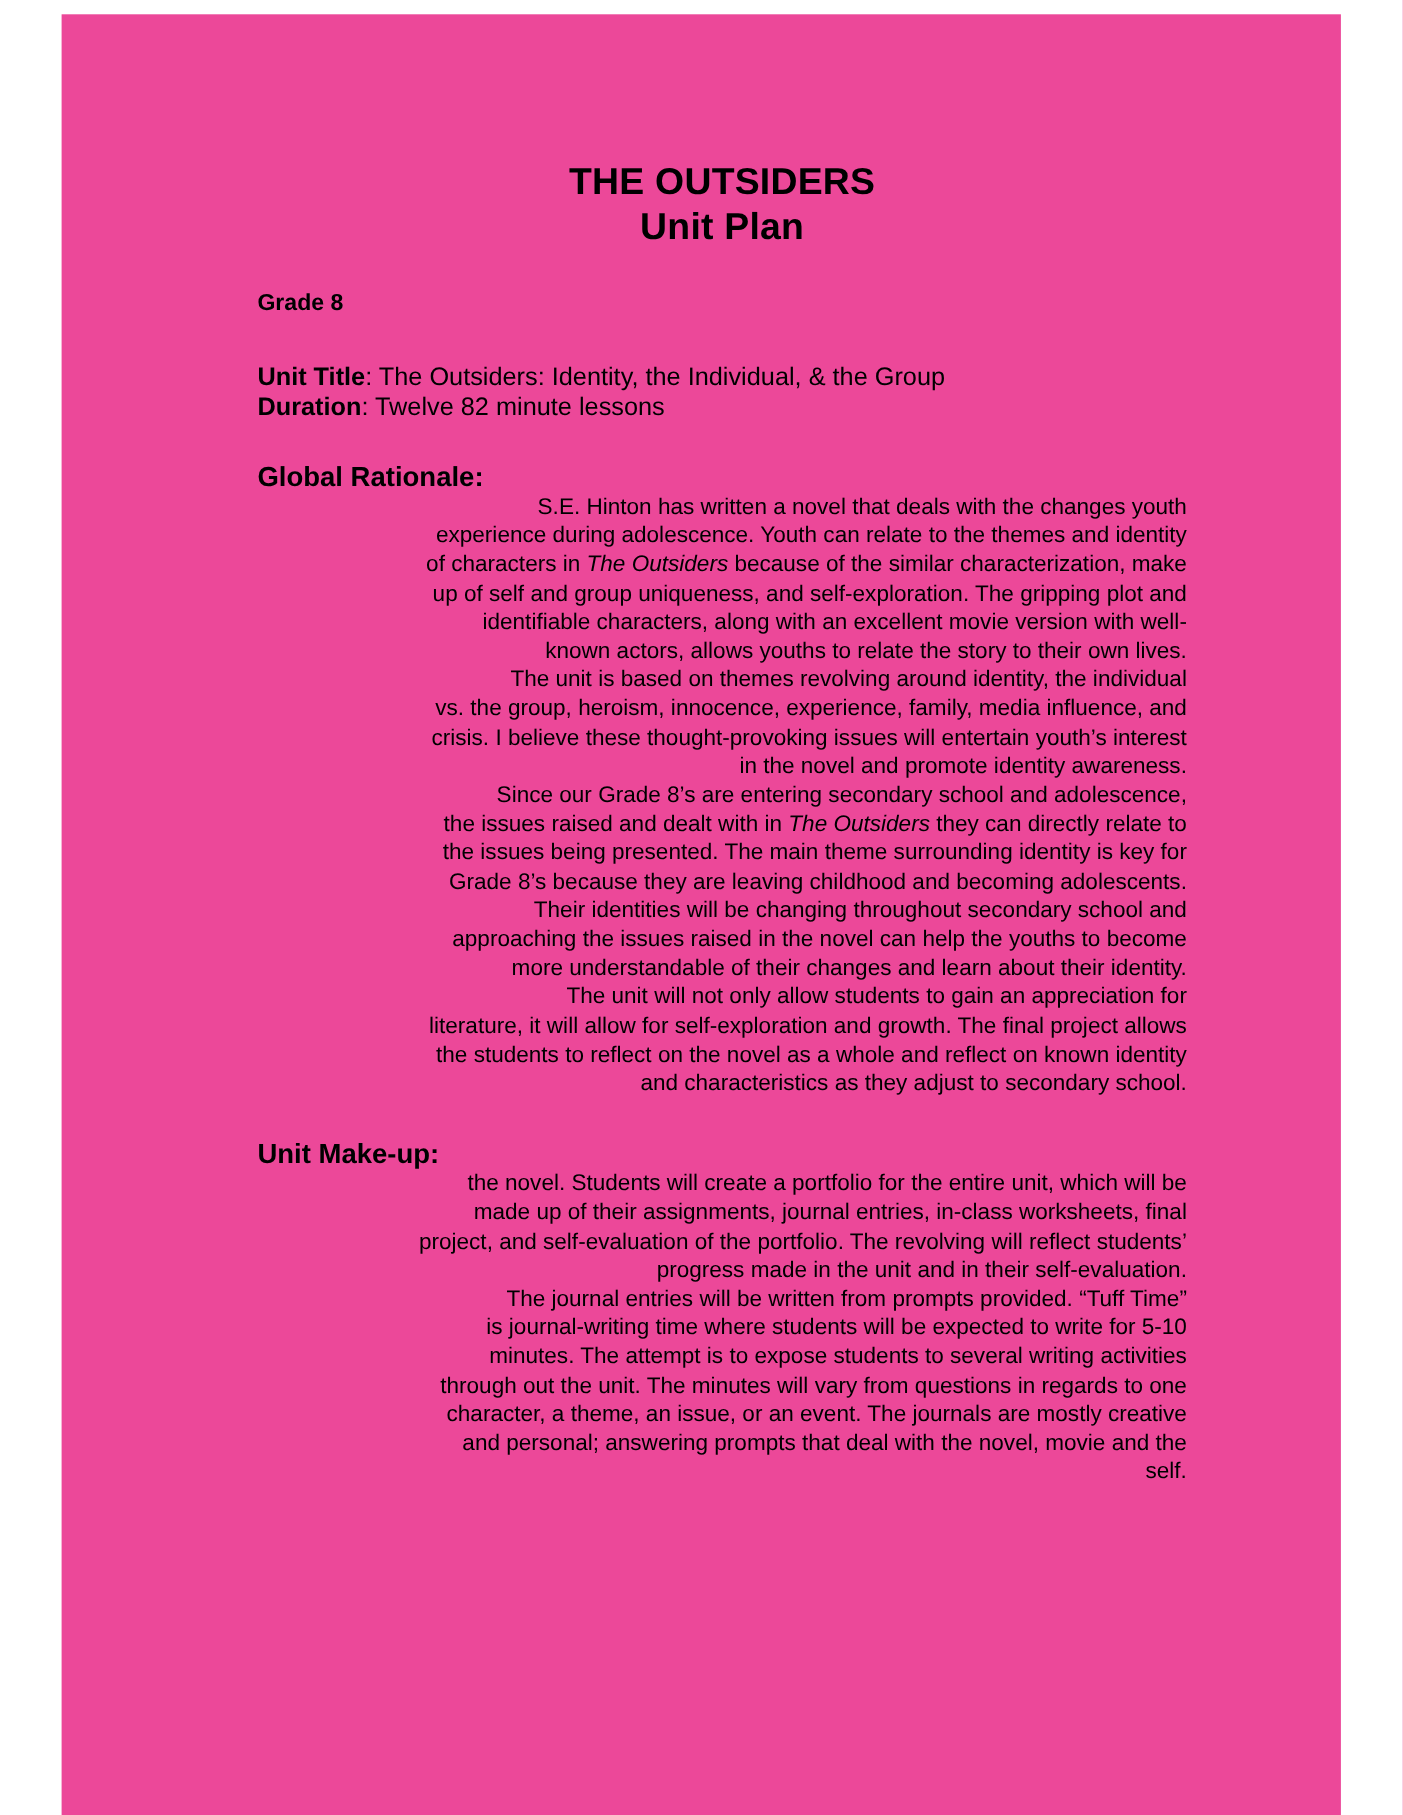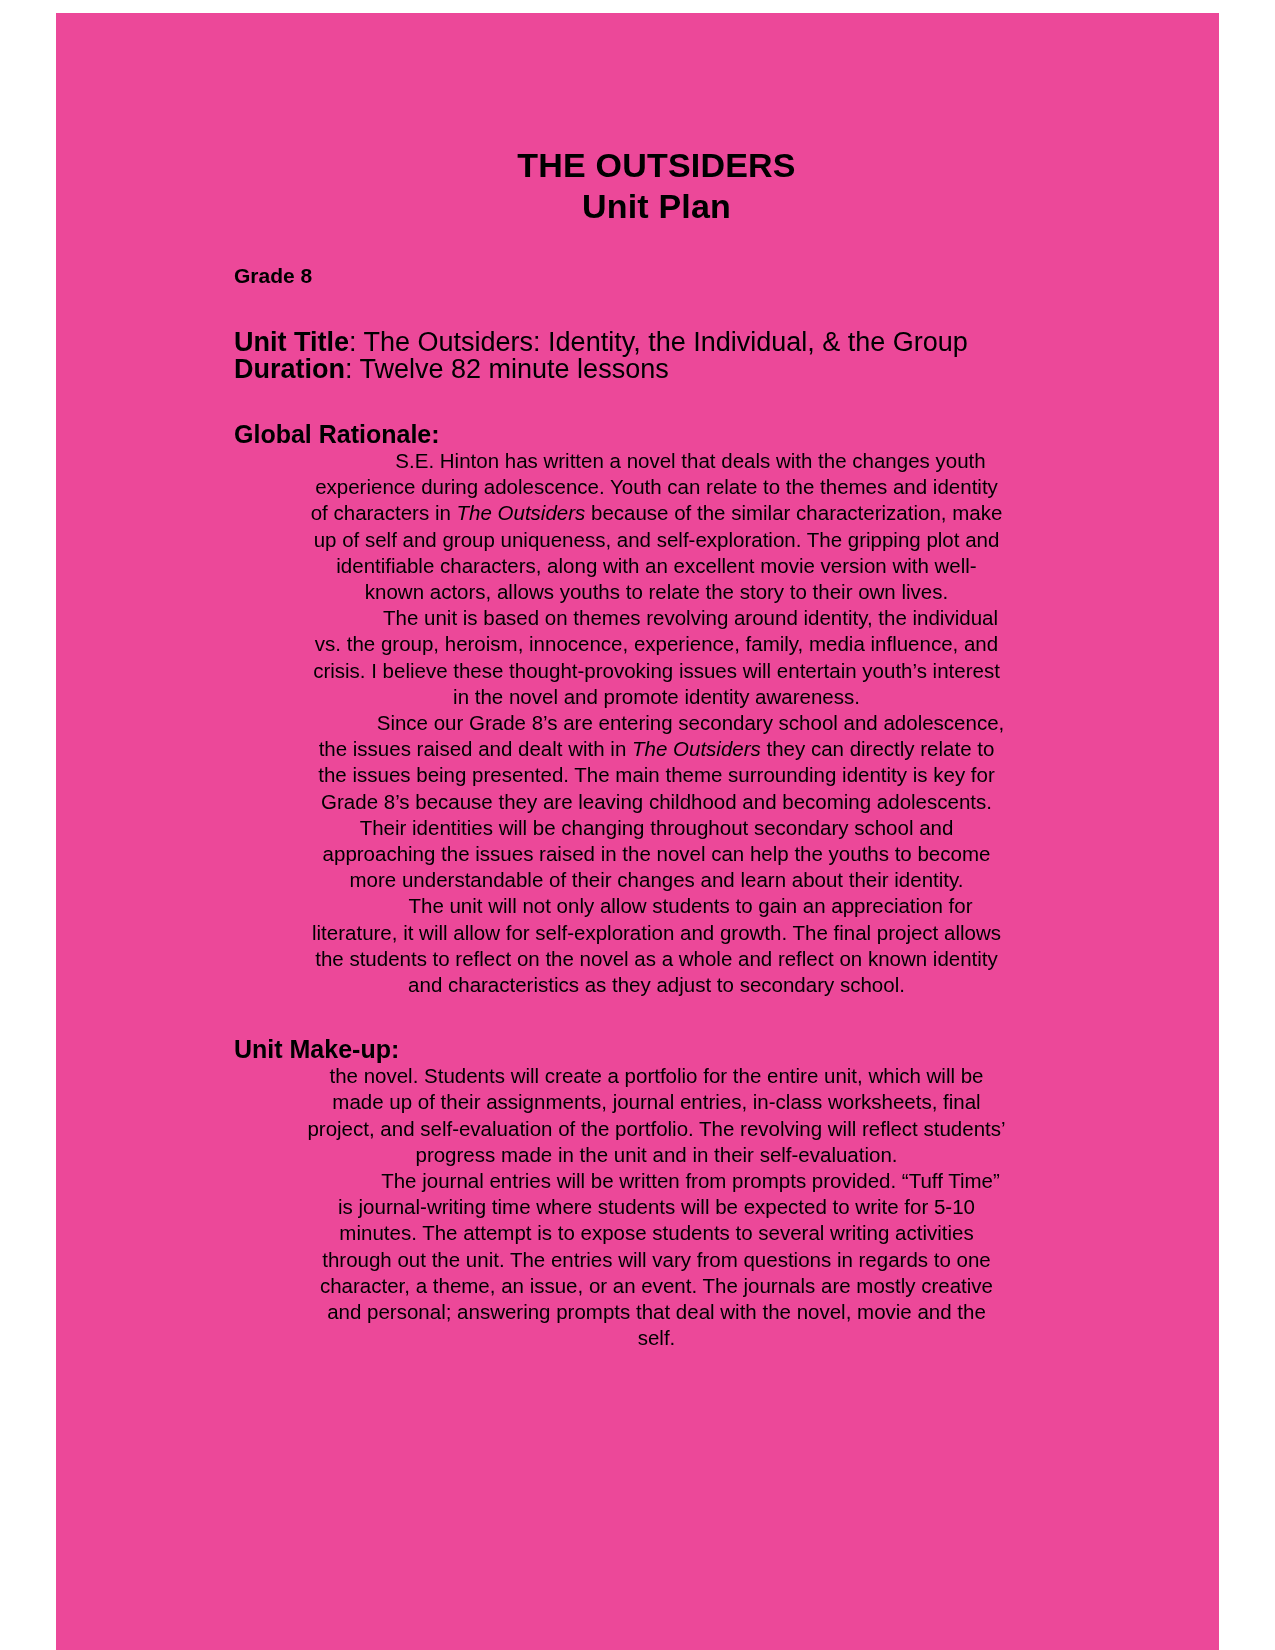--- a/index.html
+++ b/index.html
@@ -39,21 +39,21 @@
   }
   .grade {
     text-align: left;
     font-weight: bold;
     font-size: 21px;
     line-height: 26px;
     margin: 36px 0 0 0;
   }
   .meta {
     margin-top: 40px;
-    font-size: 27px;
+    font-size: 23px;
     line-height: 27px;
   }
   .meta .row {
     white-space: nowrap;
   }
   .meta .lbl {
     font-weight: bold;
   }
   .section {
     margin-top: 38px;
@@ -61,21 +61,21 @@
   .section-heading {
     font-weight: bold;
     font-size: 25px;
     line-height: 27px;
     margin: 0 0 0 0;
   }
   .para {
     font-size: 20.5px;
     line-height: 26.2px;
     margin: 0;
-    text-align: center;
+    text-align: right;
   }
   .para .ln {
     display: block;
     white-space: nowrap;
   }
   .para .ln.ind {
     text-indent: 68px;
   }
   .it {
     font-style: italic;
@@ -147,21 +147,21 @@
         <span class="ln">the novel. Students will create a portfolio for the entire unit, which will be</span>
         <span class="ln">made up of their assignments, journal entries, in-class worksheets, final</span>
         <span class="ln">project, and self-evaluation of the portfolio. The revolving will reflect students’</span>
         <span class="ln">progress made in the unit and in their self-evaluation.</span>
       </p>
 
       <p class="para">
         <span class="ln ind">The journal entries will be written from prompts provided. “Tuff Time”</span>
         <span class="ln">is journal-writing time where students will be expected to write for 5-10</span>
         <span class="ln">minutes. The attempt is to expose students to several writing activities</span>
-        <span class="ln">through out the unit. The entries will vary from questions in regards to one</span>
+        <span class="ln">through out the unit. The minutes will vary from questions in regards to one</span>
         <span class="ln">character, a theme, an issue, or an event. The journals are mostly creative</span>
         <span class="ln">and personal; answering prompts that deal with the novel, movie and the</span>
         <span class="ln">self.</span>
       </p>
     </div>
 
   </div>
 </div>
 
 </body></html>

